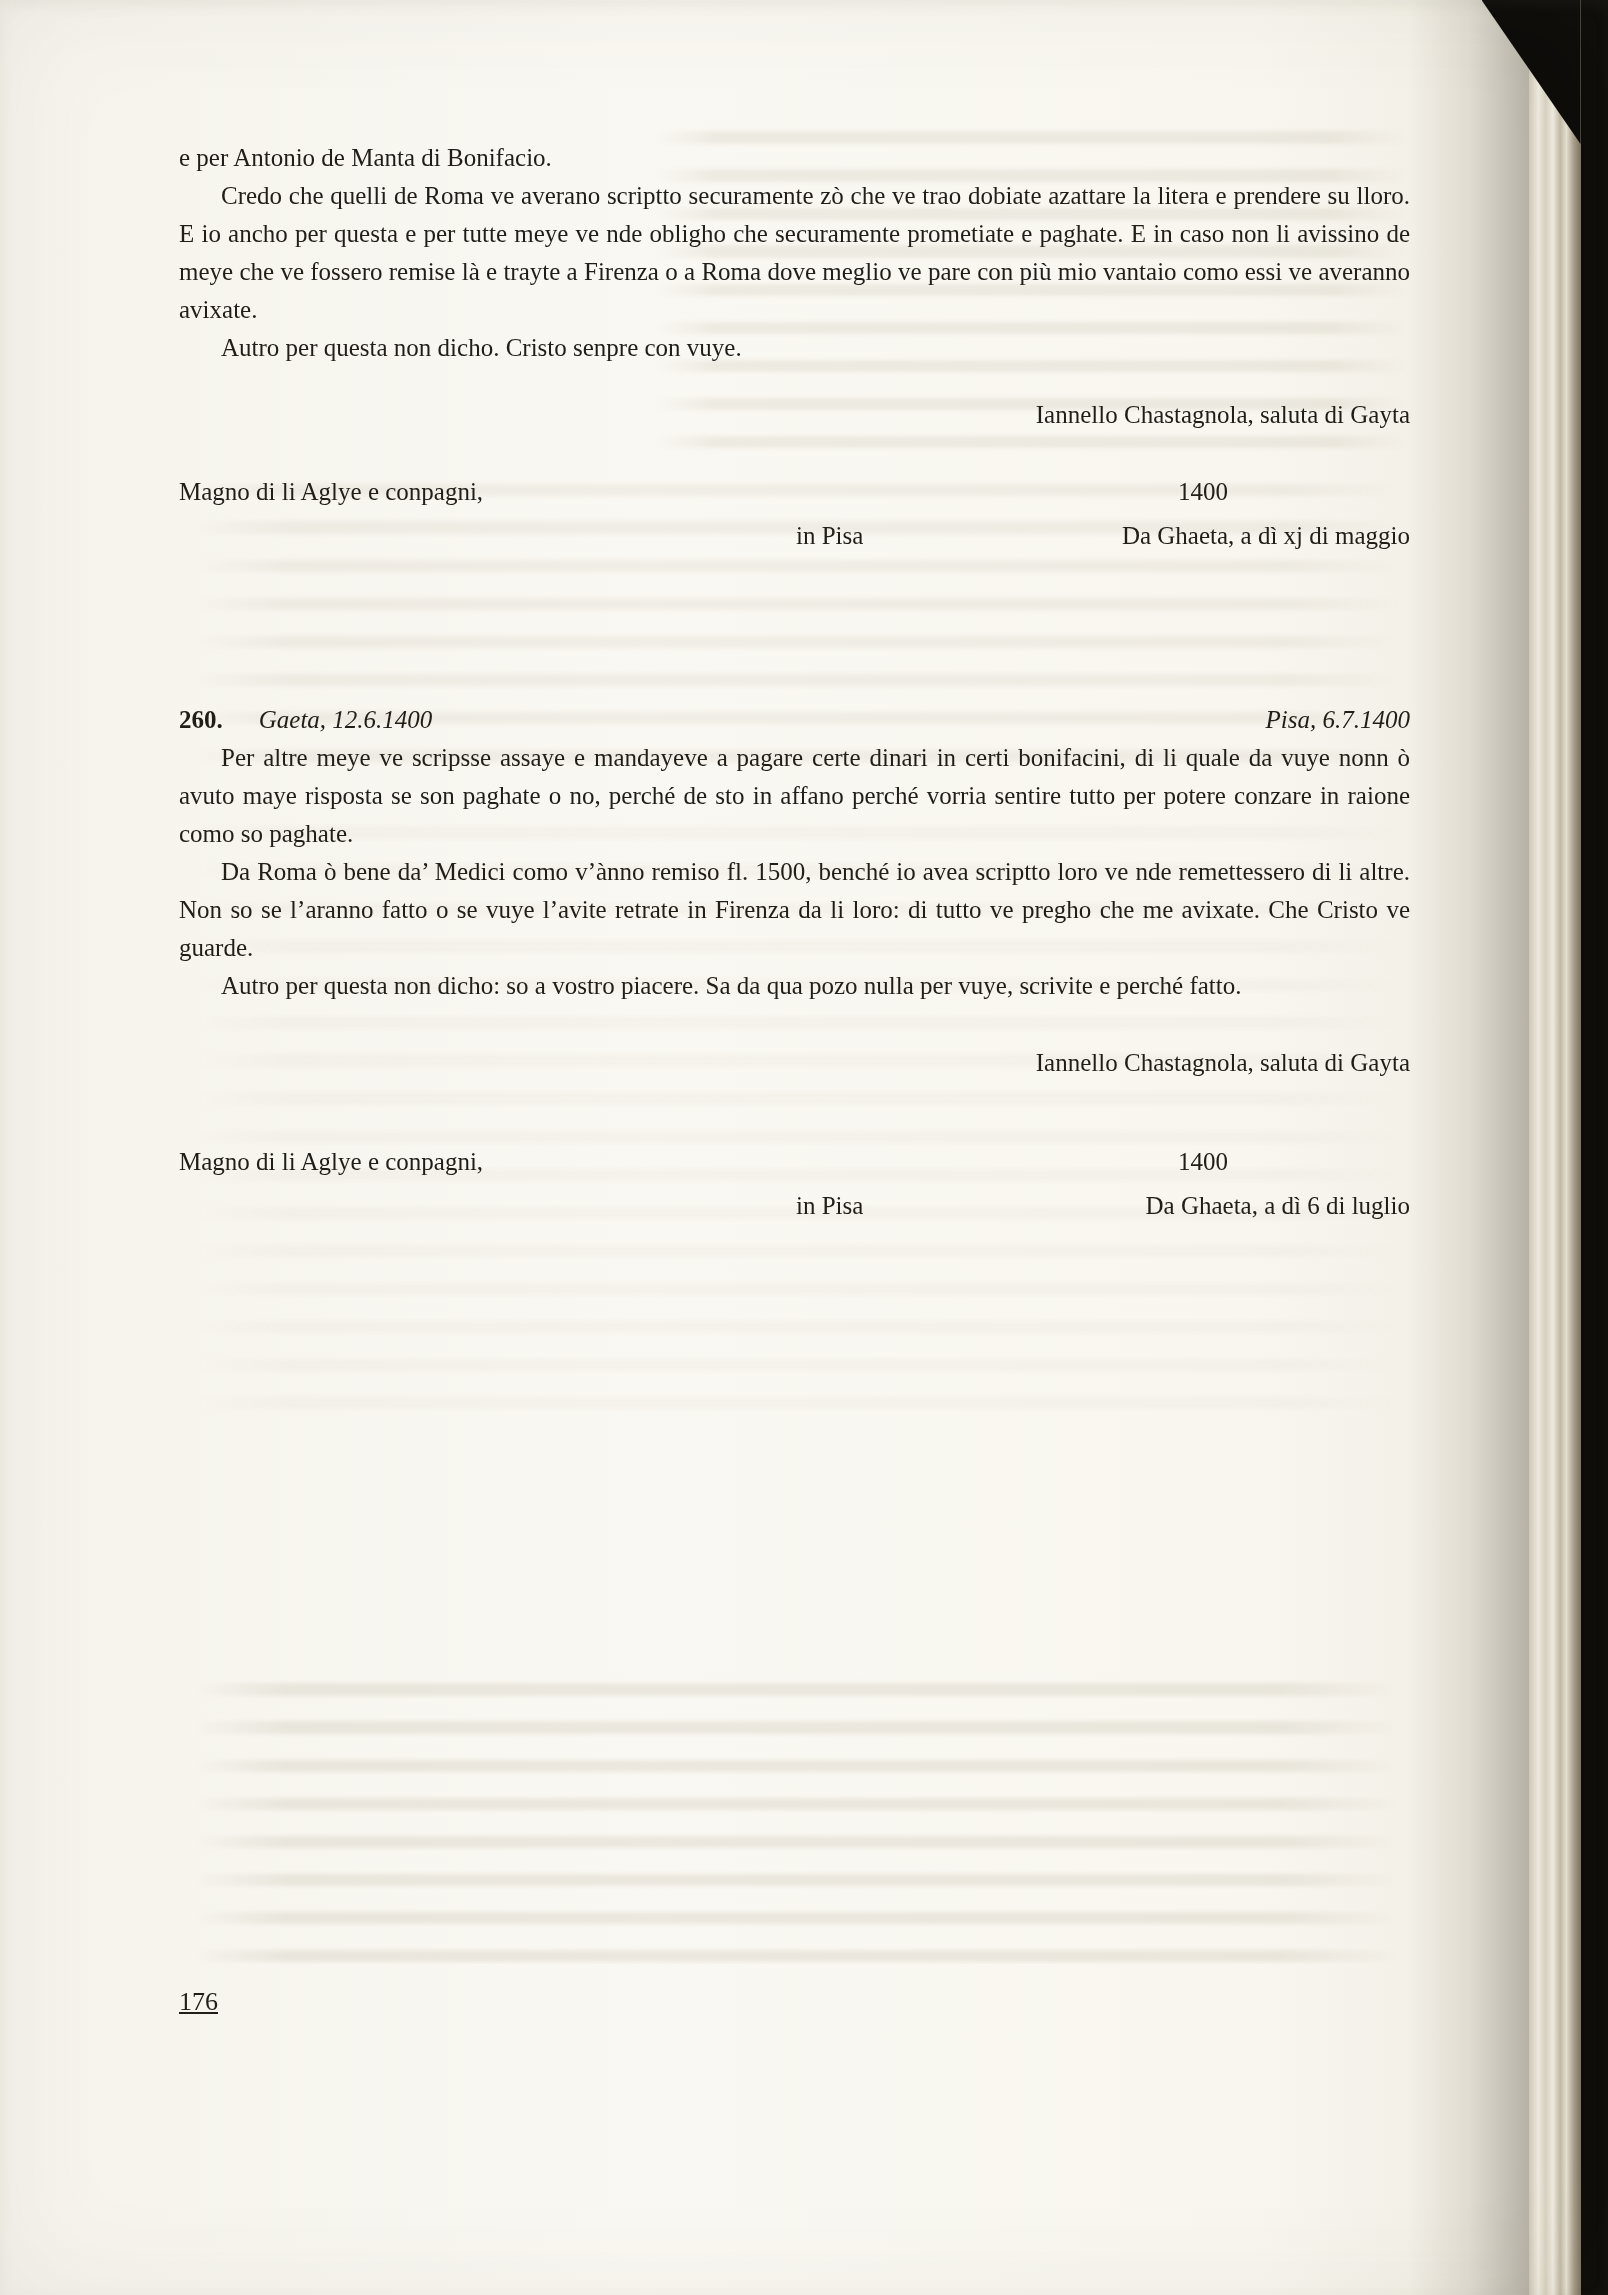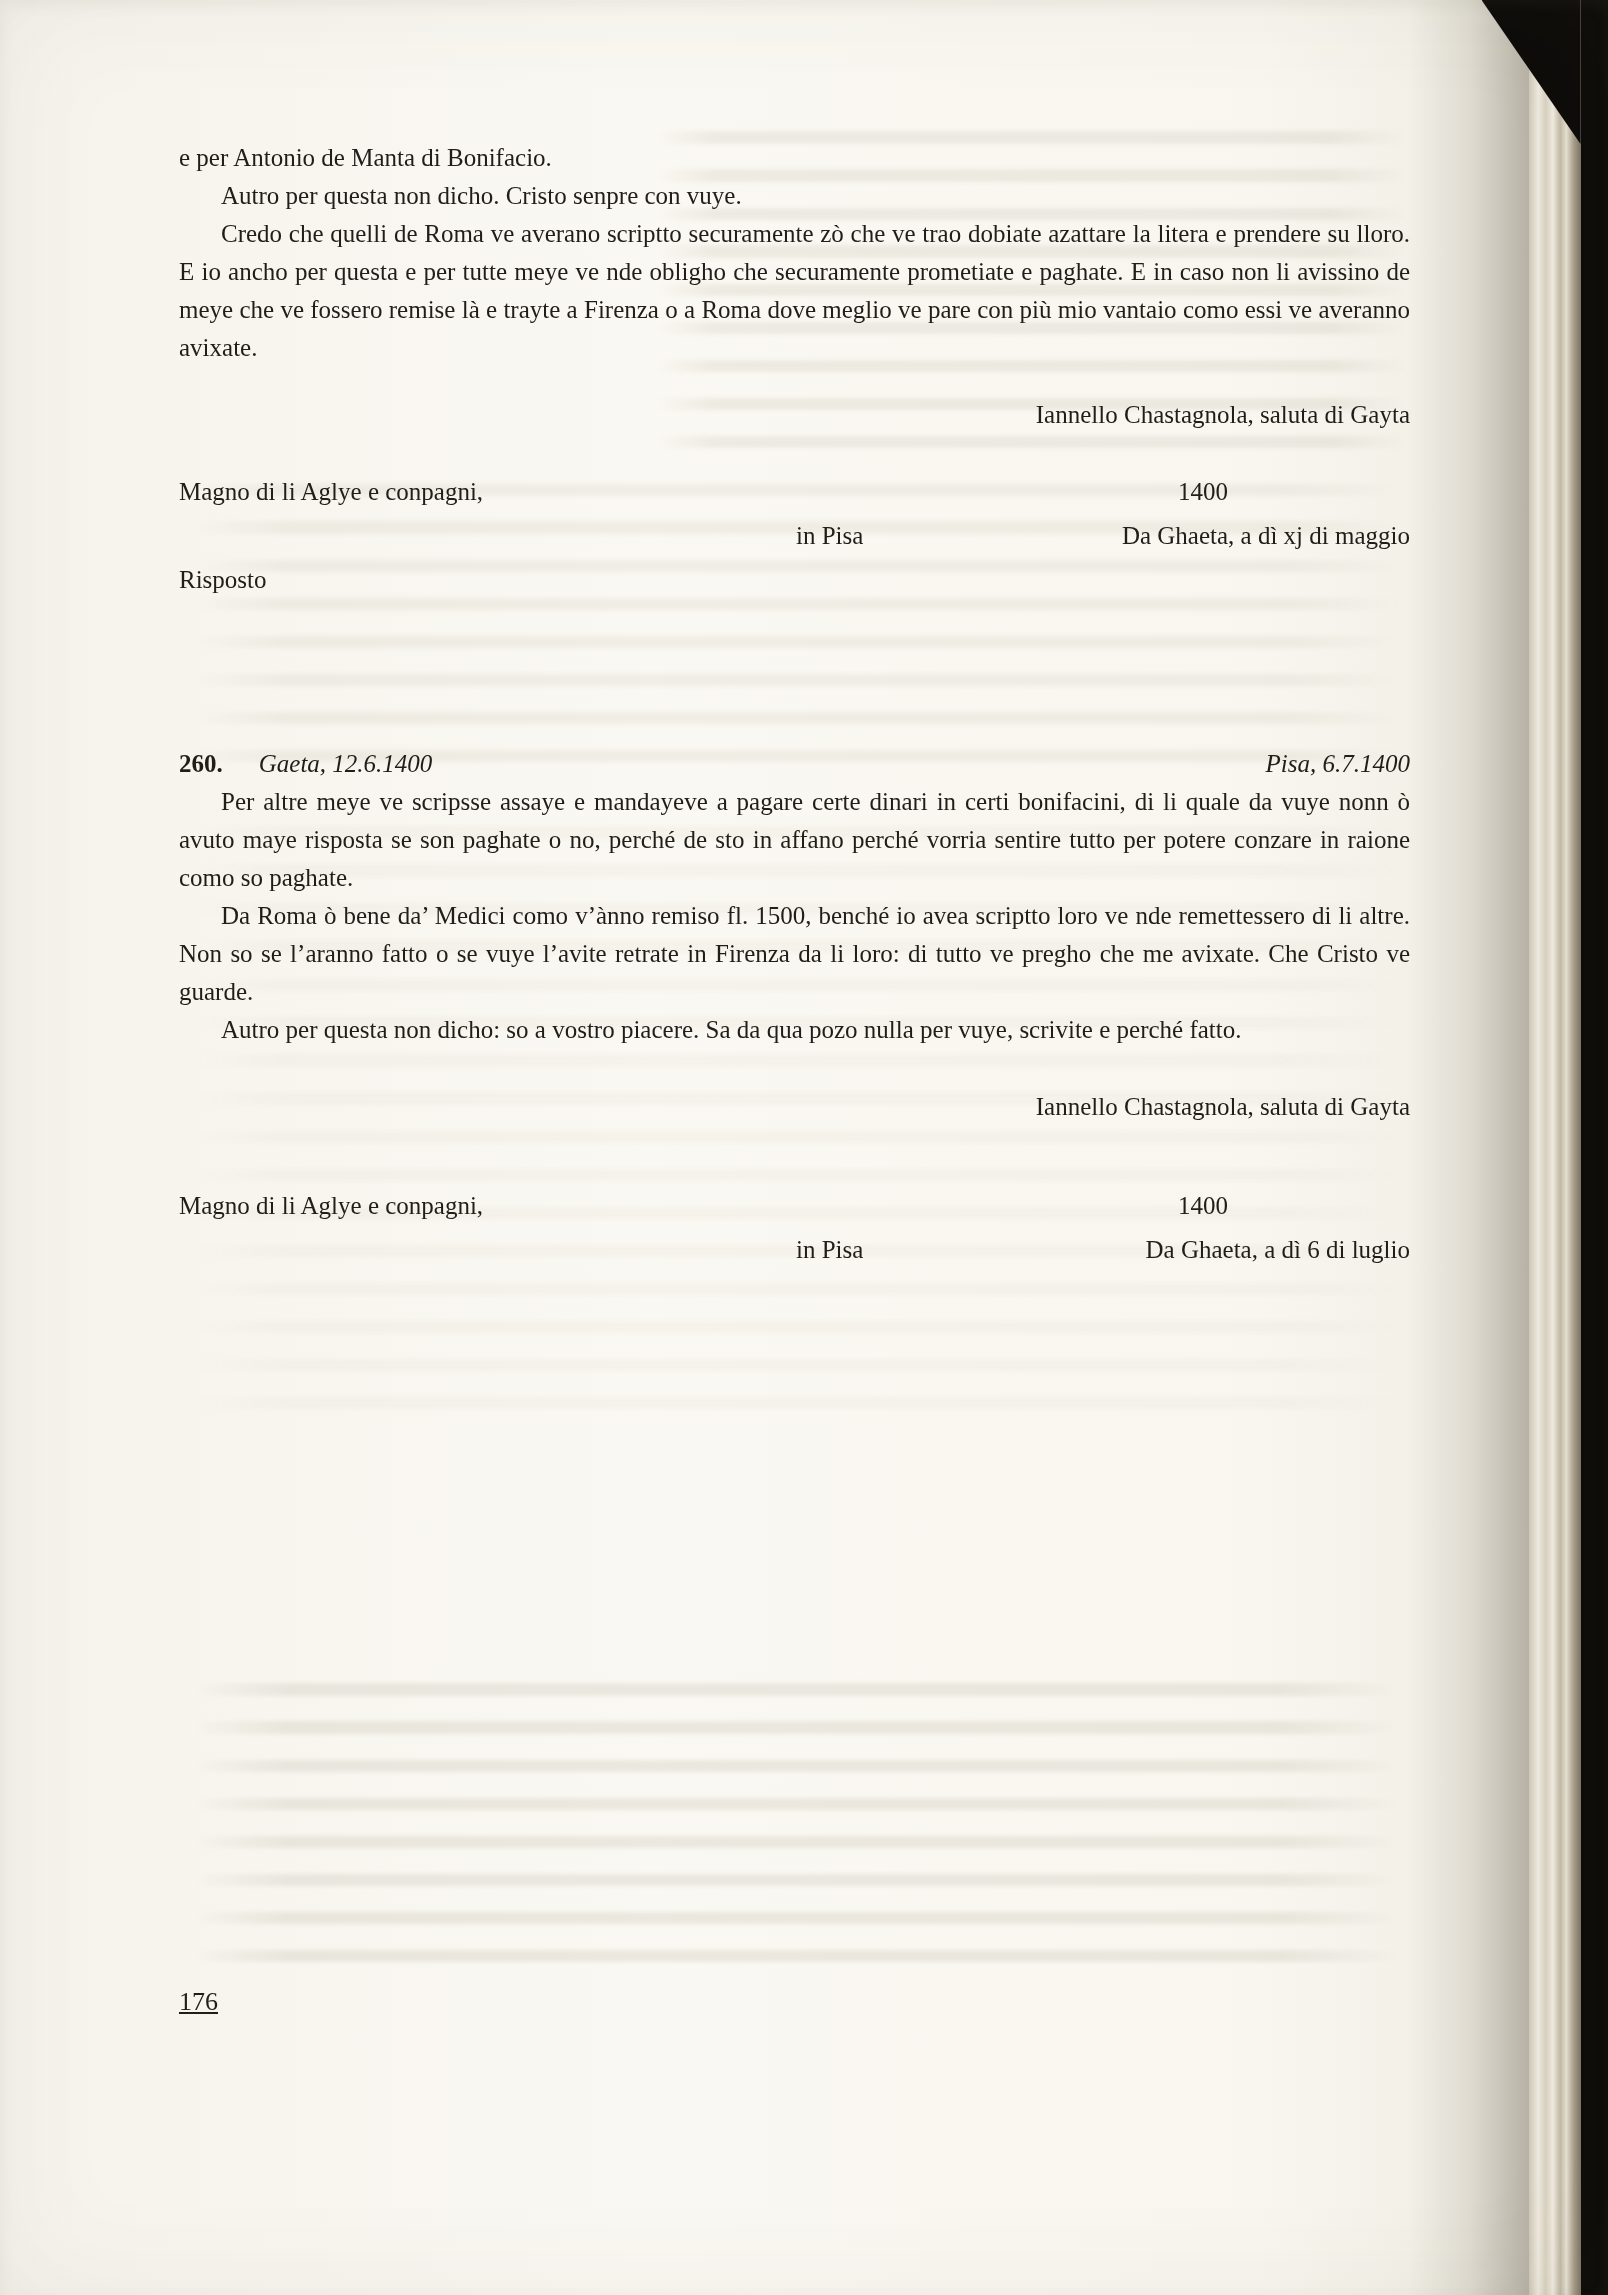--- a/index.html
+++ b/index.html
@@ -143,35 +143,32 @@
 <div class="scan">
 
   <div class="ghost ghost-a"></div>
   <div class="ghost ghost-b"></div>
   <div class="ghost ghost-c"></div>
   <div class="ghost ghost-d"></div>
 
   <div class="content">
 
     <p class="pad-top">e per Antonio de Manta di Bonifacio.</p>
+    <p class="indent">Credo che quelli de Roma ve averano scriptto securamente zò che ve trao dobiate azattare la litera e prendere su lloro. E io ancho per questa e per tutte meye ve nde obligho che securamente prometiate e paghate. E in caso non li avissino de meye che ve fossero remise là e trayte a Firenza o a Roma dove meglio ve pare con più mio vantaio como essi ve averanno avixate.</p>
     <p class="indent">Autro per questa non dicho. Cristo senpre con vuye.</p>
-    <p class="indent">Credo che quelli de Roma ve averano scriptto securamente zò che ve trao dobiate azattare la litera e prendere su lloro. E io ancho per questa e per tutte meye ve nde obligho che securamente prometiate e paghate. E in caso non li avissino de meye che ve fossero remise là e trayte a Firenza o a Roma dove meglio ve pare con più mio vantaio como essi ve averanno avixate.</p>
 
     <p class="sig">Iannello Chastagnola, saluta di Gayta</p>
 
     <div class="addr-row addr-row1">
       <span>Magno di li Aglye e conpagni,</span>
       <span class="year-box">1400</span>
     </div>
     <div class="addr-row">
       <span class="place-label">in Pisa</span>
       <span class="origin-label">Da Ghaeta, a dì xj di maggio</span>
-    </div>
-    <div class="addr-row">
-      <span>Risposto</span>
     </div>
 
     <div class="heading">
       <span class="letter-no">260.</span>
       <span class="date-left">Gaeta, 12.6.1400</span>
       <span class="date-right">Pisa, 6.7.1400</span>
     </div>
 
 
     <p class="indent">Per altre meye ve scripsse assaye e mandayeve a pagare certe dinari in certi bonifacini, di li quale da vuye nonn ò avuto maye risposta se son paghate o no, perché de sto in affano perché vorria sentire tutto per potere conzare in raione como so paghate.</p>

